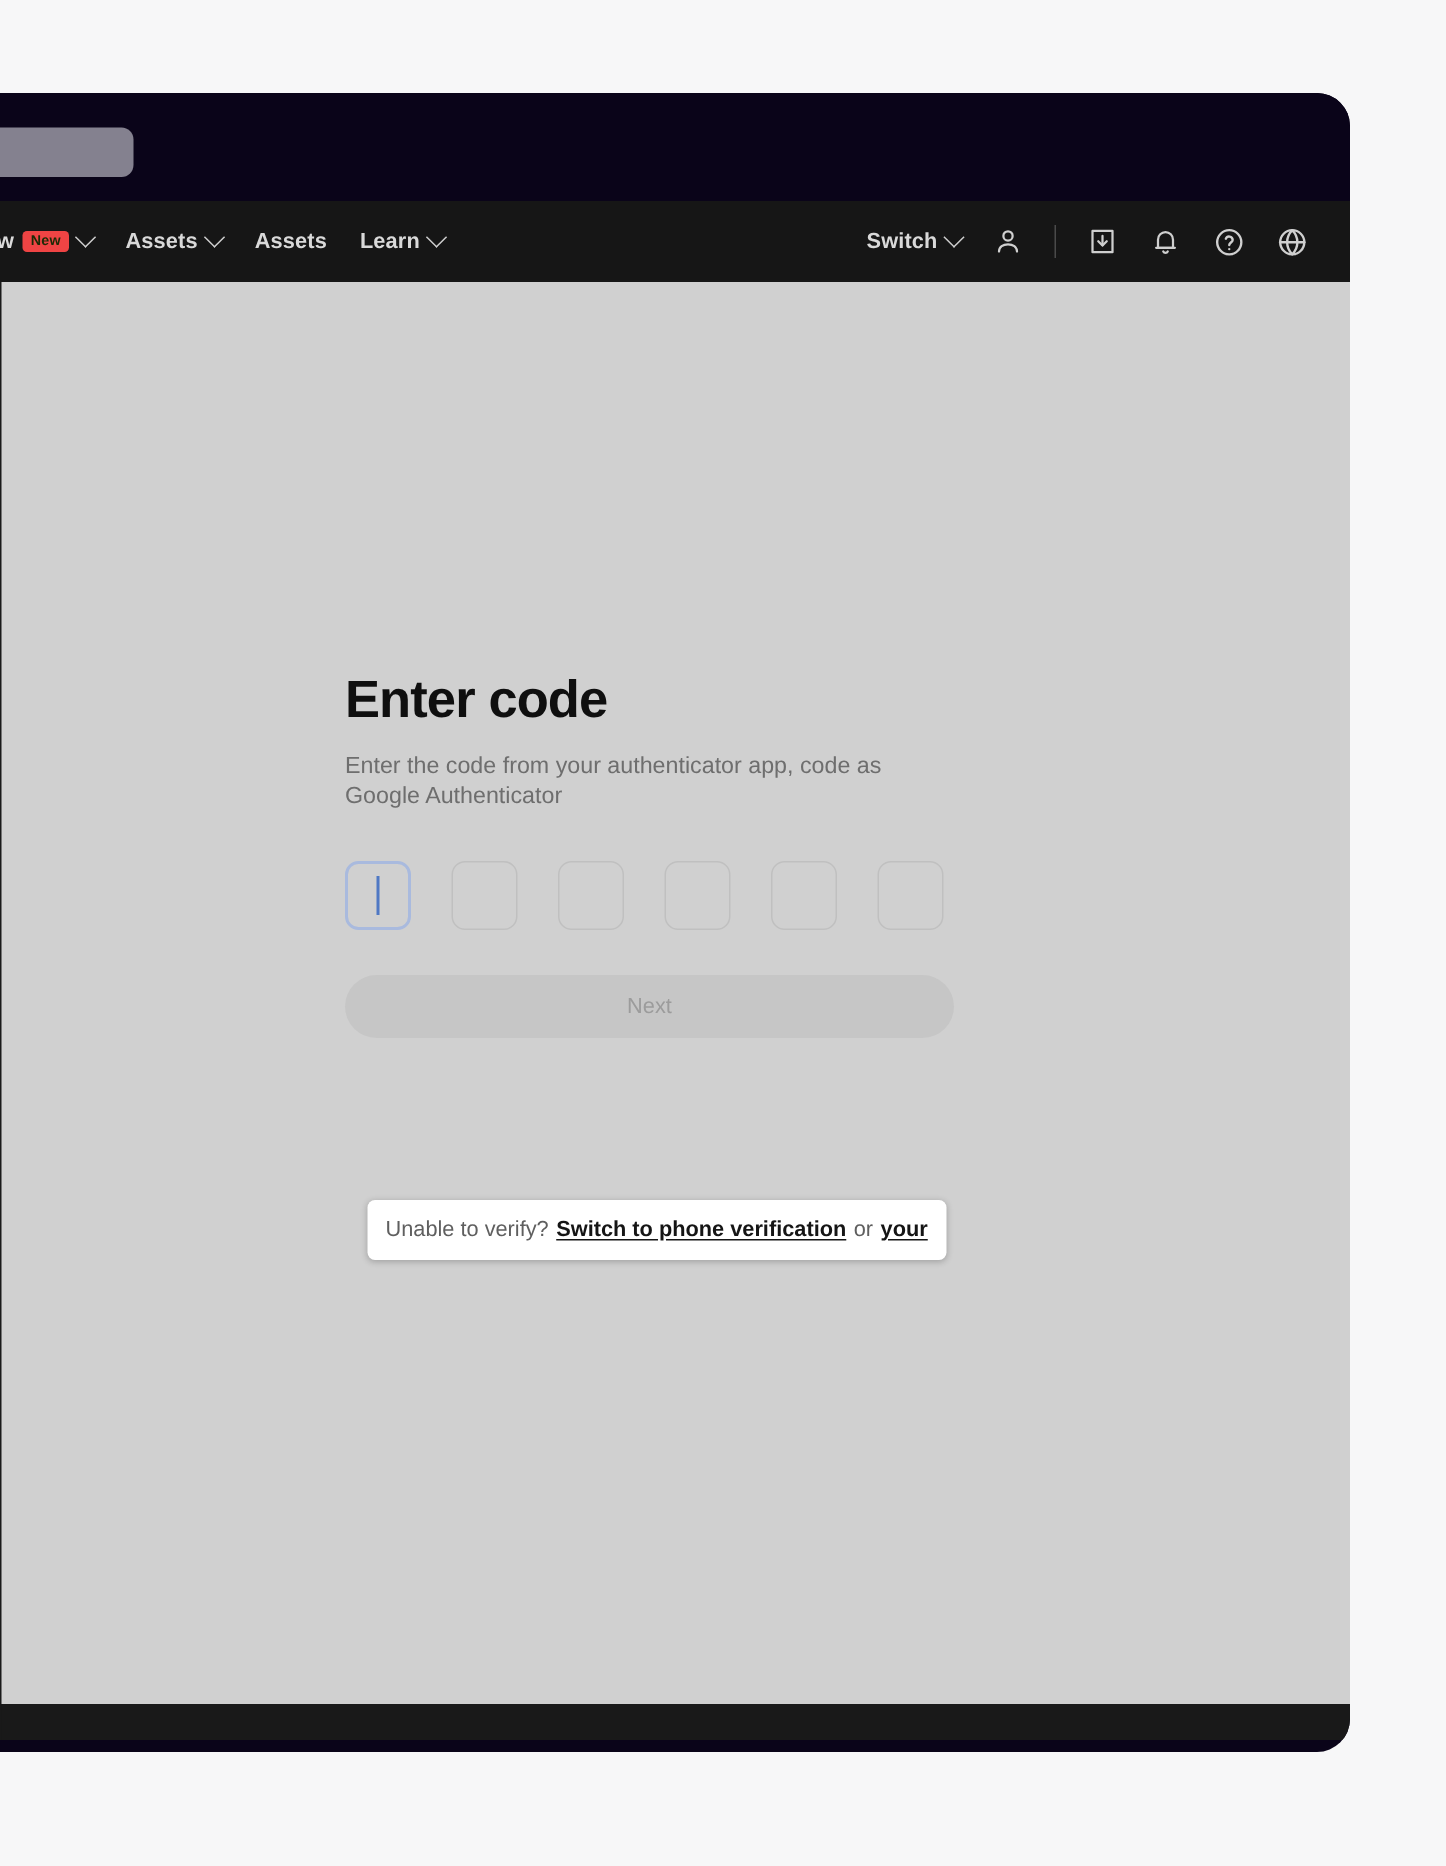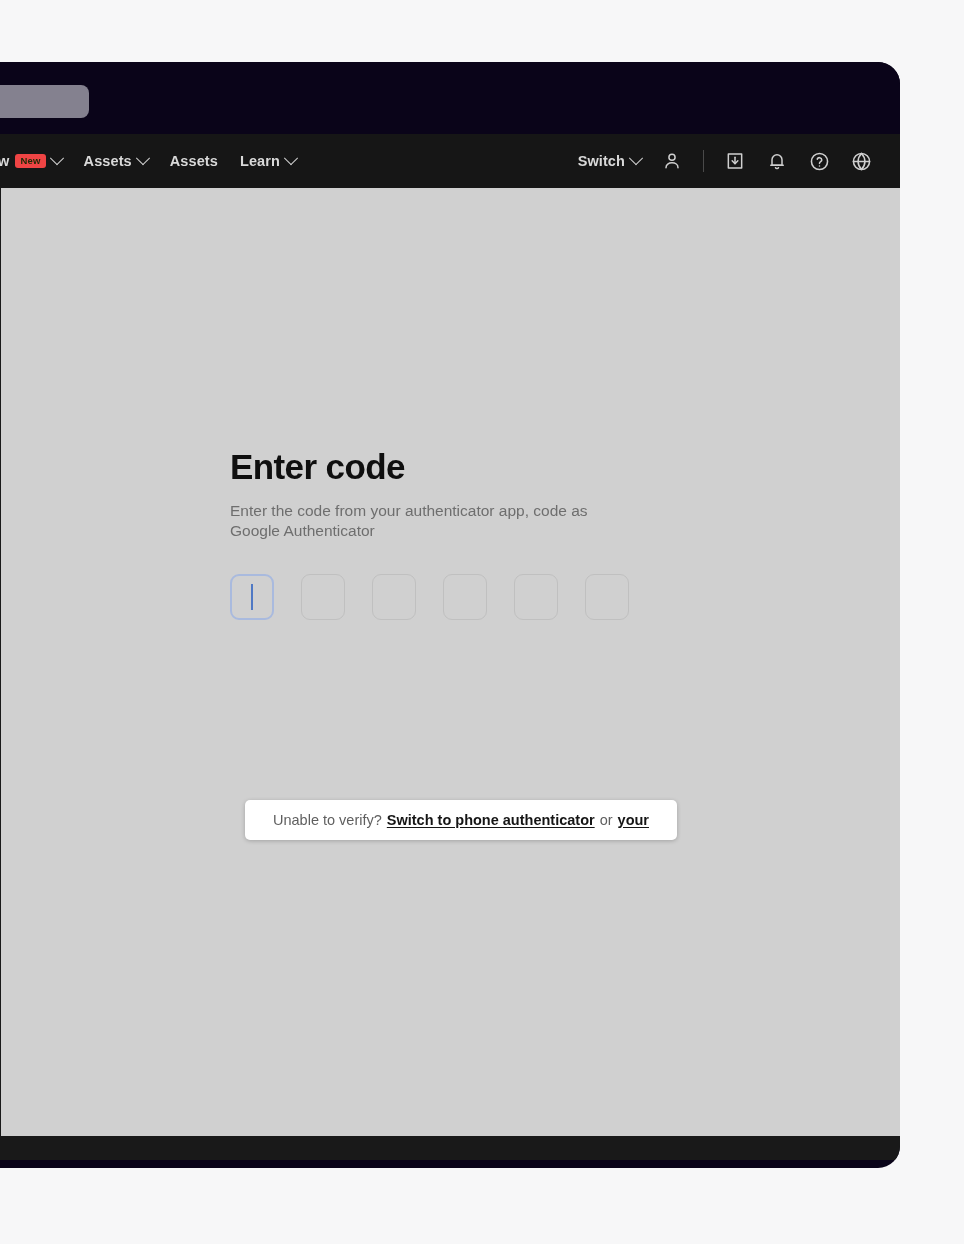--- a/index.html
+++ b/index.html
@@ -213,21 +213,21 @@
     justify-content: center;
   }
 
   
   #verify-bar {
     position: absolute;
     left: 244px;
     top: 612px;
     background: #ffffff;
     border-radius: 5px;
-    padding: 12px 28px;
+    padding: 12px 12px;
     font-size: 14.5px;
     color: #5f5f5f;
     box-shadow: 0 1px 4px rgba(0,0,0,0.22);
     white-space: nowrap;
     display: flex;
     align-items: baseline;
     gap: 5px;
   }
   #verify-bar .link {
     color: #151515;
@@ -339,26 +339,27 @@
           <div class="code-box focused">
             <span class="caret-bar"></span>
           </div>
           <div class="code-box"></div>
           <div class="code-box"></div>
           <div class="code-box"></div>
           <div class="code-box"></div>
           <div class="code-box"></div>
         </div>
 
+        <button id="next-button" disabled="">Next</button>
 
       </div>
 
       <div id="verify-bar">
         <span class="plain">Unable to verify?</span>
-        <span class="link">Switch to phone authenticator</span>
+        <span class="link">Switch to phone verification</span>
         <span class="plain">or</span>
         <span class="link">your</span>
       </div>
 
     </div>
 
   </div>
 </div>
 
 </body></html>

